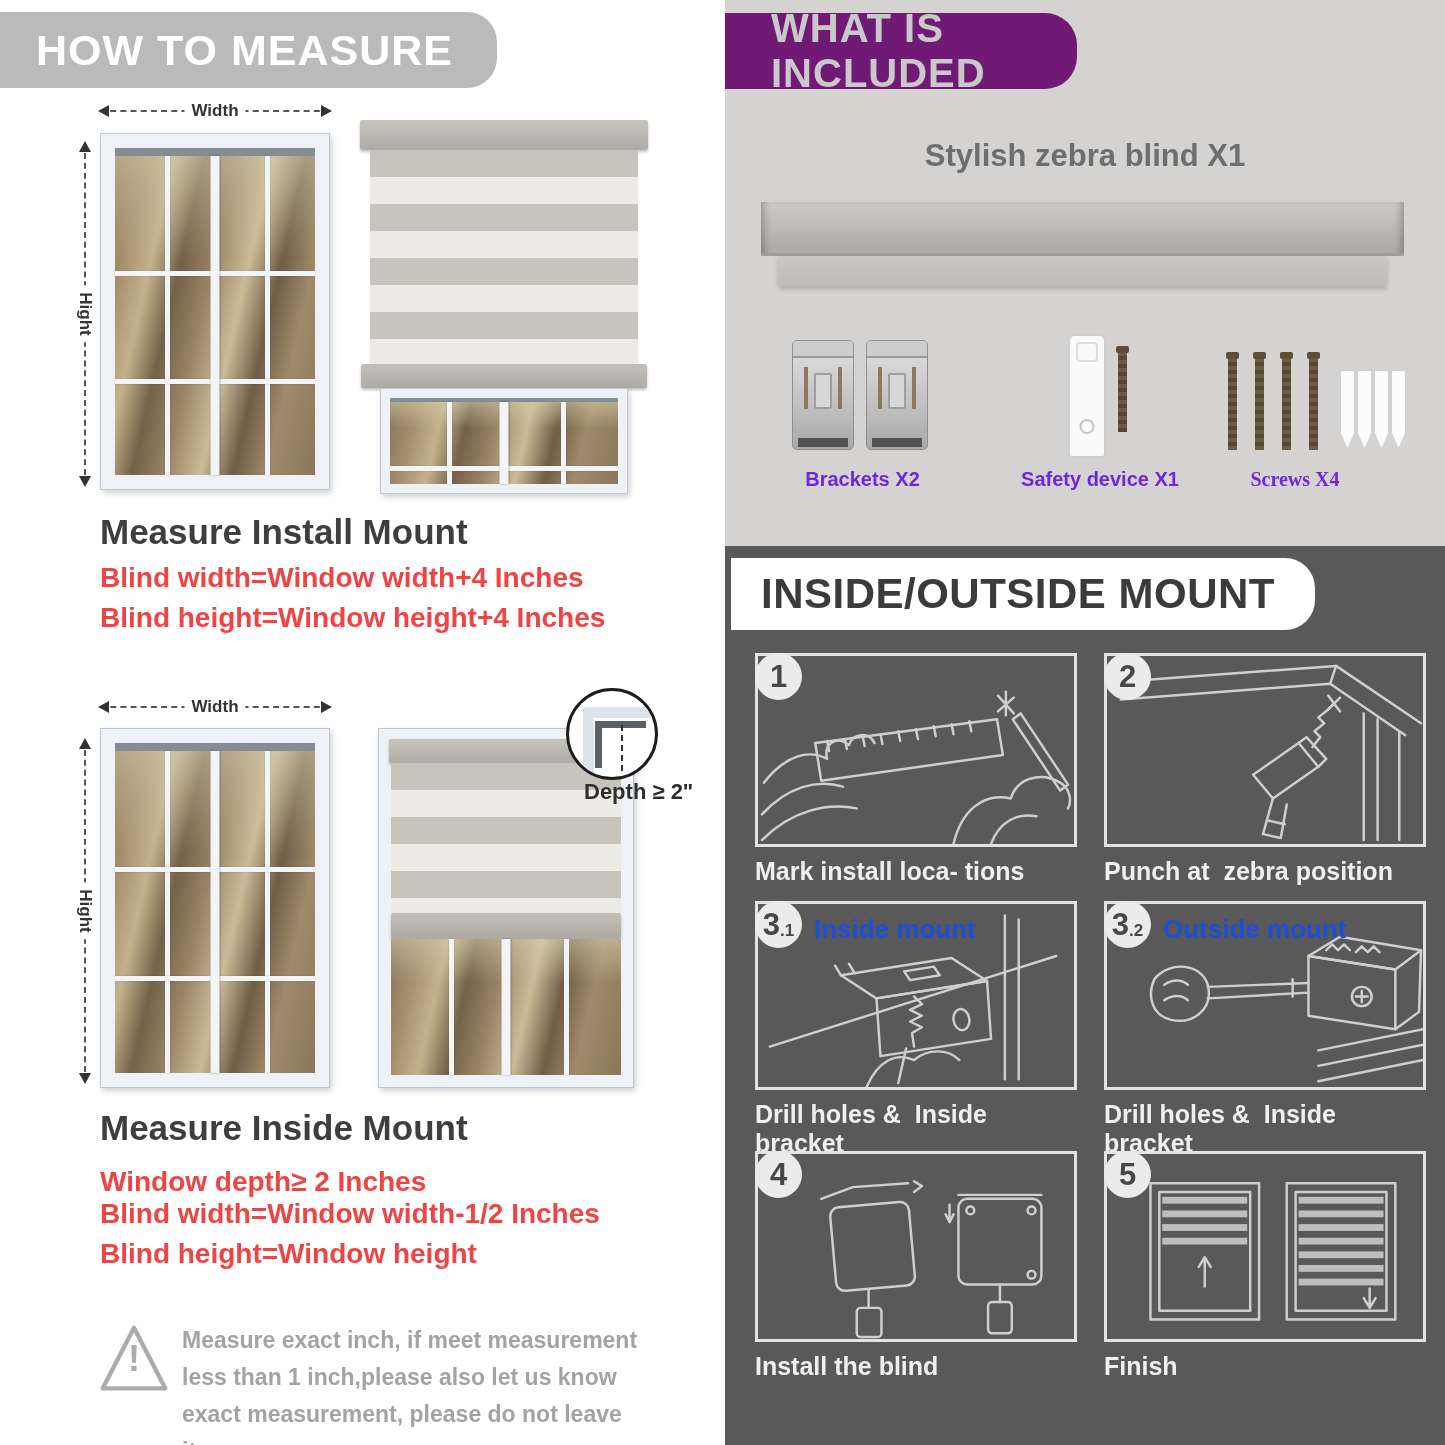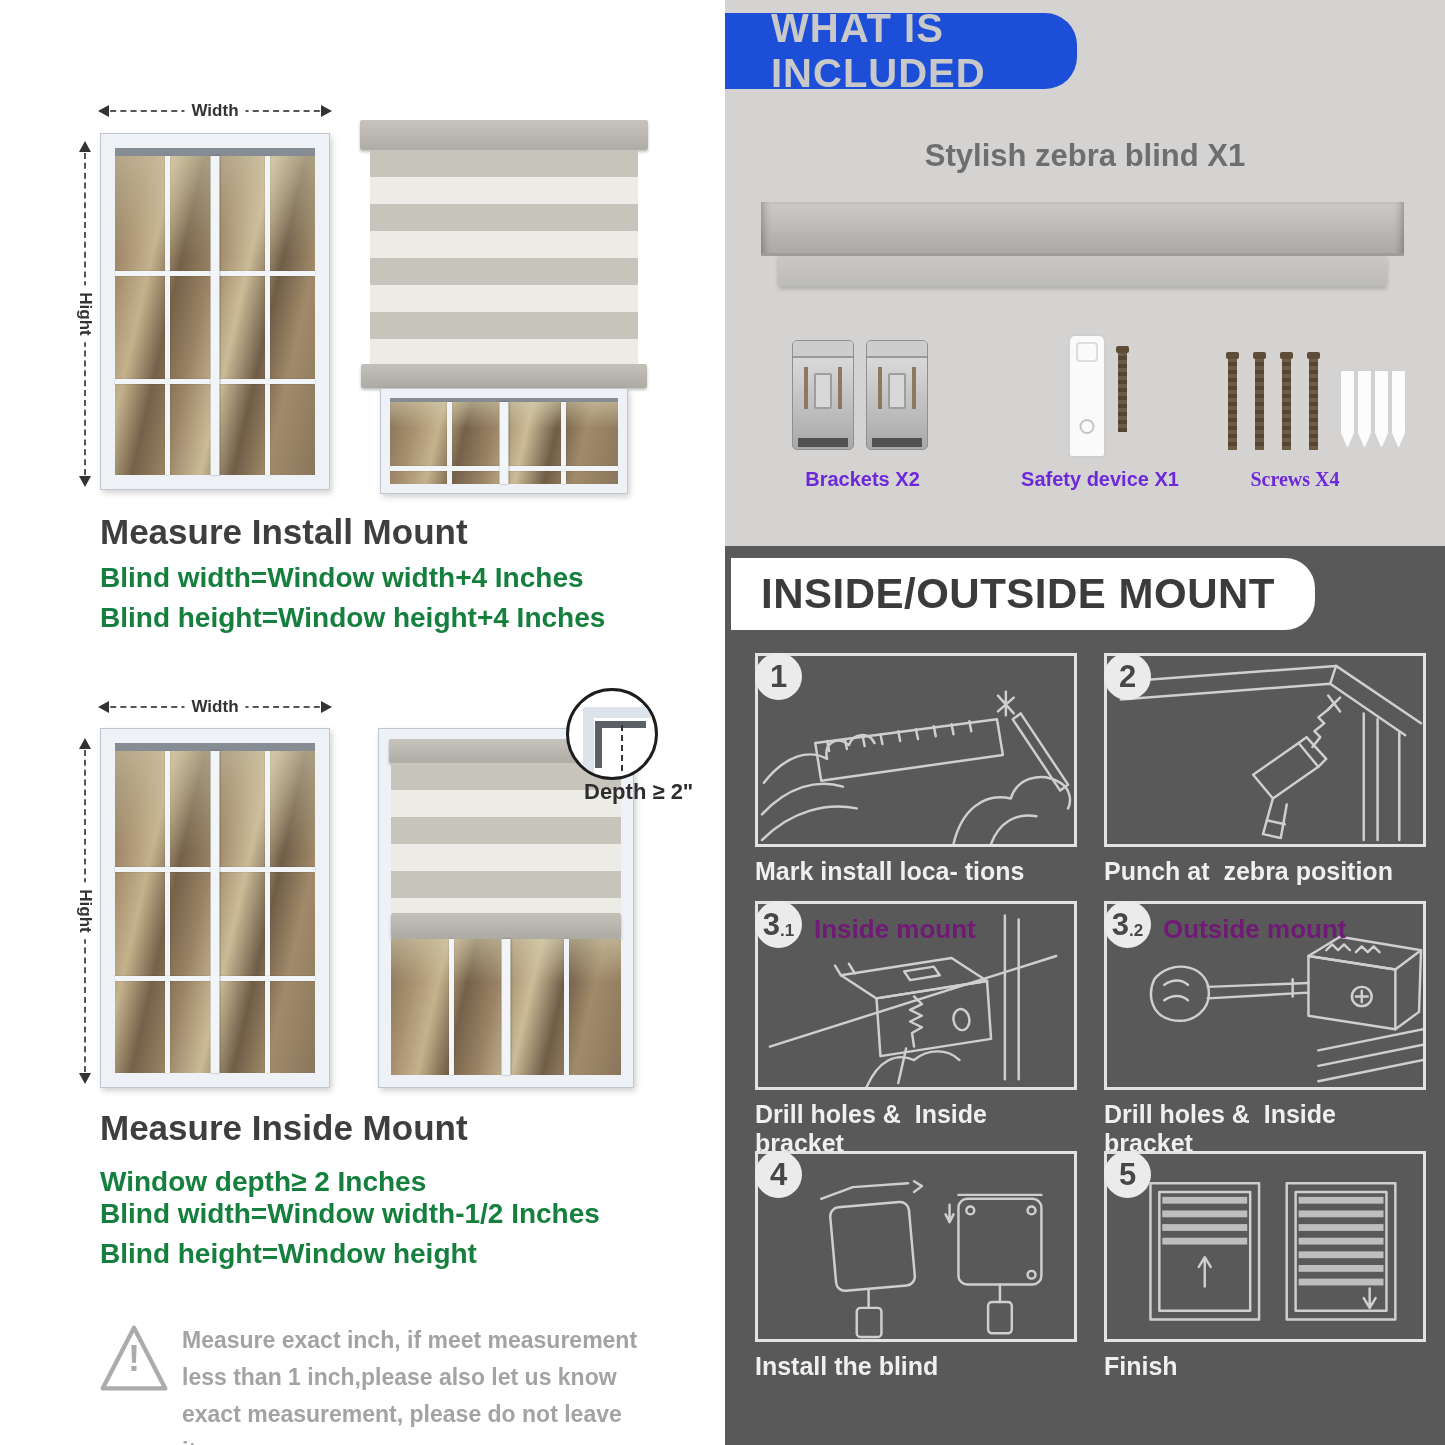--- a/index.html
+++ b/index.html
@@ -4,28 +4,28 @@
 <style>
   html,body{margin:0;padding:0;background:#fff;}
   #canvas{position:relative;width:1445px;height:1445px;background:#ffffff;overflow:hidden;
           font-family:"Liberation Sans",sans-serif;}
   .abs{position:absolute;}
 
   
   .hdr{box-sizing:border-box;display:flex;align-items:center;font-weight:bold;letter-spacing:1px;}
   .hdr-left{left:0;top:12px;width:497px;height:76px;background:#bababa;color:#fff;
             border-radius:0 30px 30px 0;font-size:43px;padding-left:36px;}
-  .hdr-included{left:725px;top:13px;width:352px;height:76px;background:#1d4ed8;color:#c9c9c9;
+  .hdr-included{left:725px;top:13px;width:352px;height:76px;background:#701a75;color:#c9c9c9;
             border-radius:0 32px 32px 0;font-size:40px;padding-left:46px;}
   .hdr-mount{left:731px;top:558px;width:584px;height:72px;background:#ffffff;color:#3b3b3b;
             border-radius:0 30px 30px 0;font-size:42px;padding-left:30px;letter-spacing:.5px;}
 
   
   .h2{font-size:35px;font-weight:bold;color:#3e3e3e;}
-  .body-line{font-size:28px;font-weight:bold;color:#15803d;}
+  .body-line{font-size:28px;font-weight:bold;color:#ef4444;}
   .warn-text{font-size:23px;font-weight:600;color:#a3a3a3;line-height:37px;width:458px;}
 
   
   .dim-h{height:0;border-top:2px dashed #555;}
   .dim-h .lbl,.dim-v .lbl{position:absolute;background:#fff;color:#333;font-size:17px;font-weight:bold;padding:0 7px;}
   .dim-h .lbl{left:50%;top:-11px;transform:translateX(-50%);}
   .dim-h .ah-l{position:absolute;left:-2px;top:-7px;width:0;height:0;
      border-top:6px solid transparent;border-bottom:6px solid transparent;border-right:11px solid #333;}
   .dim-h .ah-r{position:absolute;right:-2px;top:-7px;width:0;height:0;
      border-top:6px solid transparent;border-bottom:6px solid transparent;border-left:11px solid #333;}
@@ -106,32 +106,33 @@
      clip-path:polygon(0 0,100% 0,100% 78%,50% 100%,0 78%);}
 
   
   .mount-panel{left:725px;top:546px;width:720px;height:899px;background:#595959;}
   .step{position:absolute;width:322px;}
   .step .frame{position:relative;border:3px solid #e3e3e3;box-sizing:border-box;width:100%;}
   .step .badge{position:absolute;top:-3px;left:-3px;width:47px;height:47px;border-radius:50%;
      background:#ebebeb;color:#474747;display:flex;align-items:center;justify-content:center;
      font-weight:bold;font-size:31px;z-index:2;}
   .step .badge .sub{font-size:17px;align-self:flex-end;margin-bottom:7px;}
-  .step .inlabel{position:absolute;left:56px;top:10px;font-size:26px;font-weight:bold;color:#701a75;z-index:2;}
+  .step .inlabel{position:absolute;left:56px;top:10px;font-size:26px;font-weight:bold;color:#1d4ed8;z-index:2;}
   .step .caption{margin-top:10px;font-size:25px;font-weight:bold;color:#efefef;white-space:pre-wrap;}
   .art{display:block;width:100%;height:100%;}
   .art path,.art rect,.art circle,.art ellipse,.art polyline{fill:none;stroke:#cfcfcf;
      stroke-width:2.5;stroke-linecap:round;stroke-linejoin:round;}
   .art .fill{fill:#c9c9c9;stroke:none;opacity:.9;}
 </style>
 </head>
 <body>
 
 <div id="canvas">
 
+  <div class="abs hdr hdr-left">HOW TO MEASURE</div>
 
   <div class="abs dim-h" style="left:100px;top:110px;width:230px;">
     <span class="ah-l"></span>
     <span class="ah-r"></span>
     <span class="lbl">Width</span>
   </div>
   <div class="abs dim-v" style="left:84px;top:143px;height:342px;">
     <span class="av-t"></span>
     <span class="av-b"></span>
     <span class="lbl">Hight</span>

